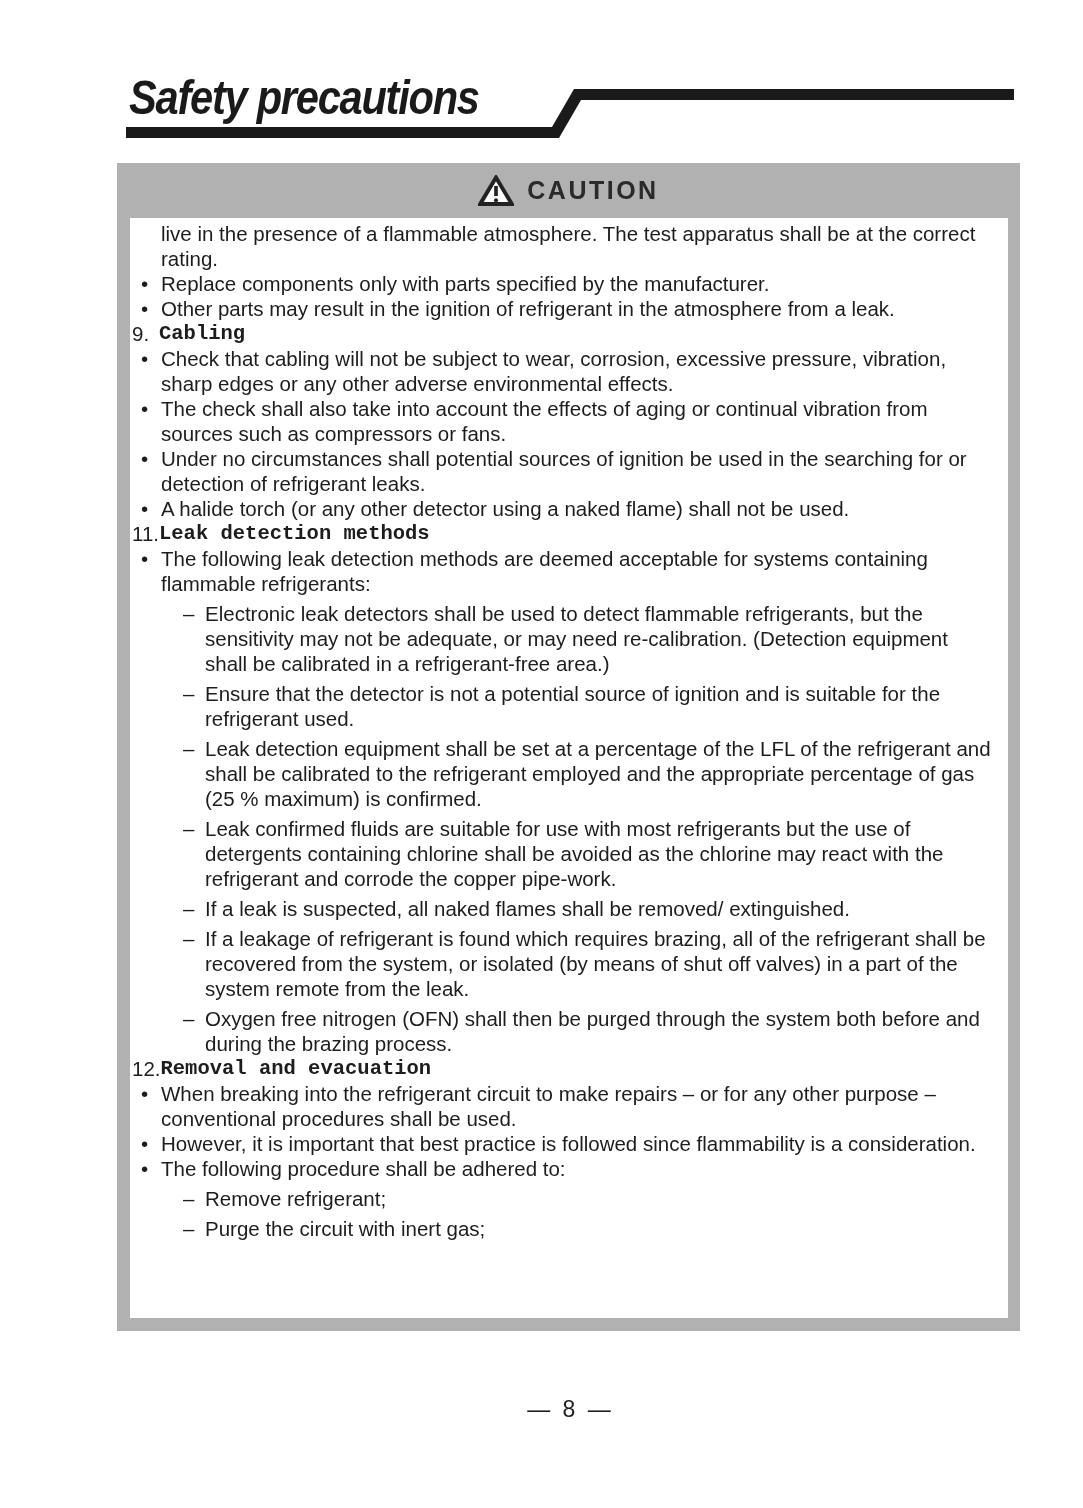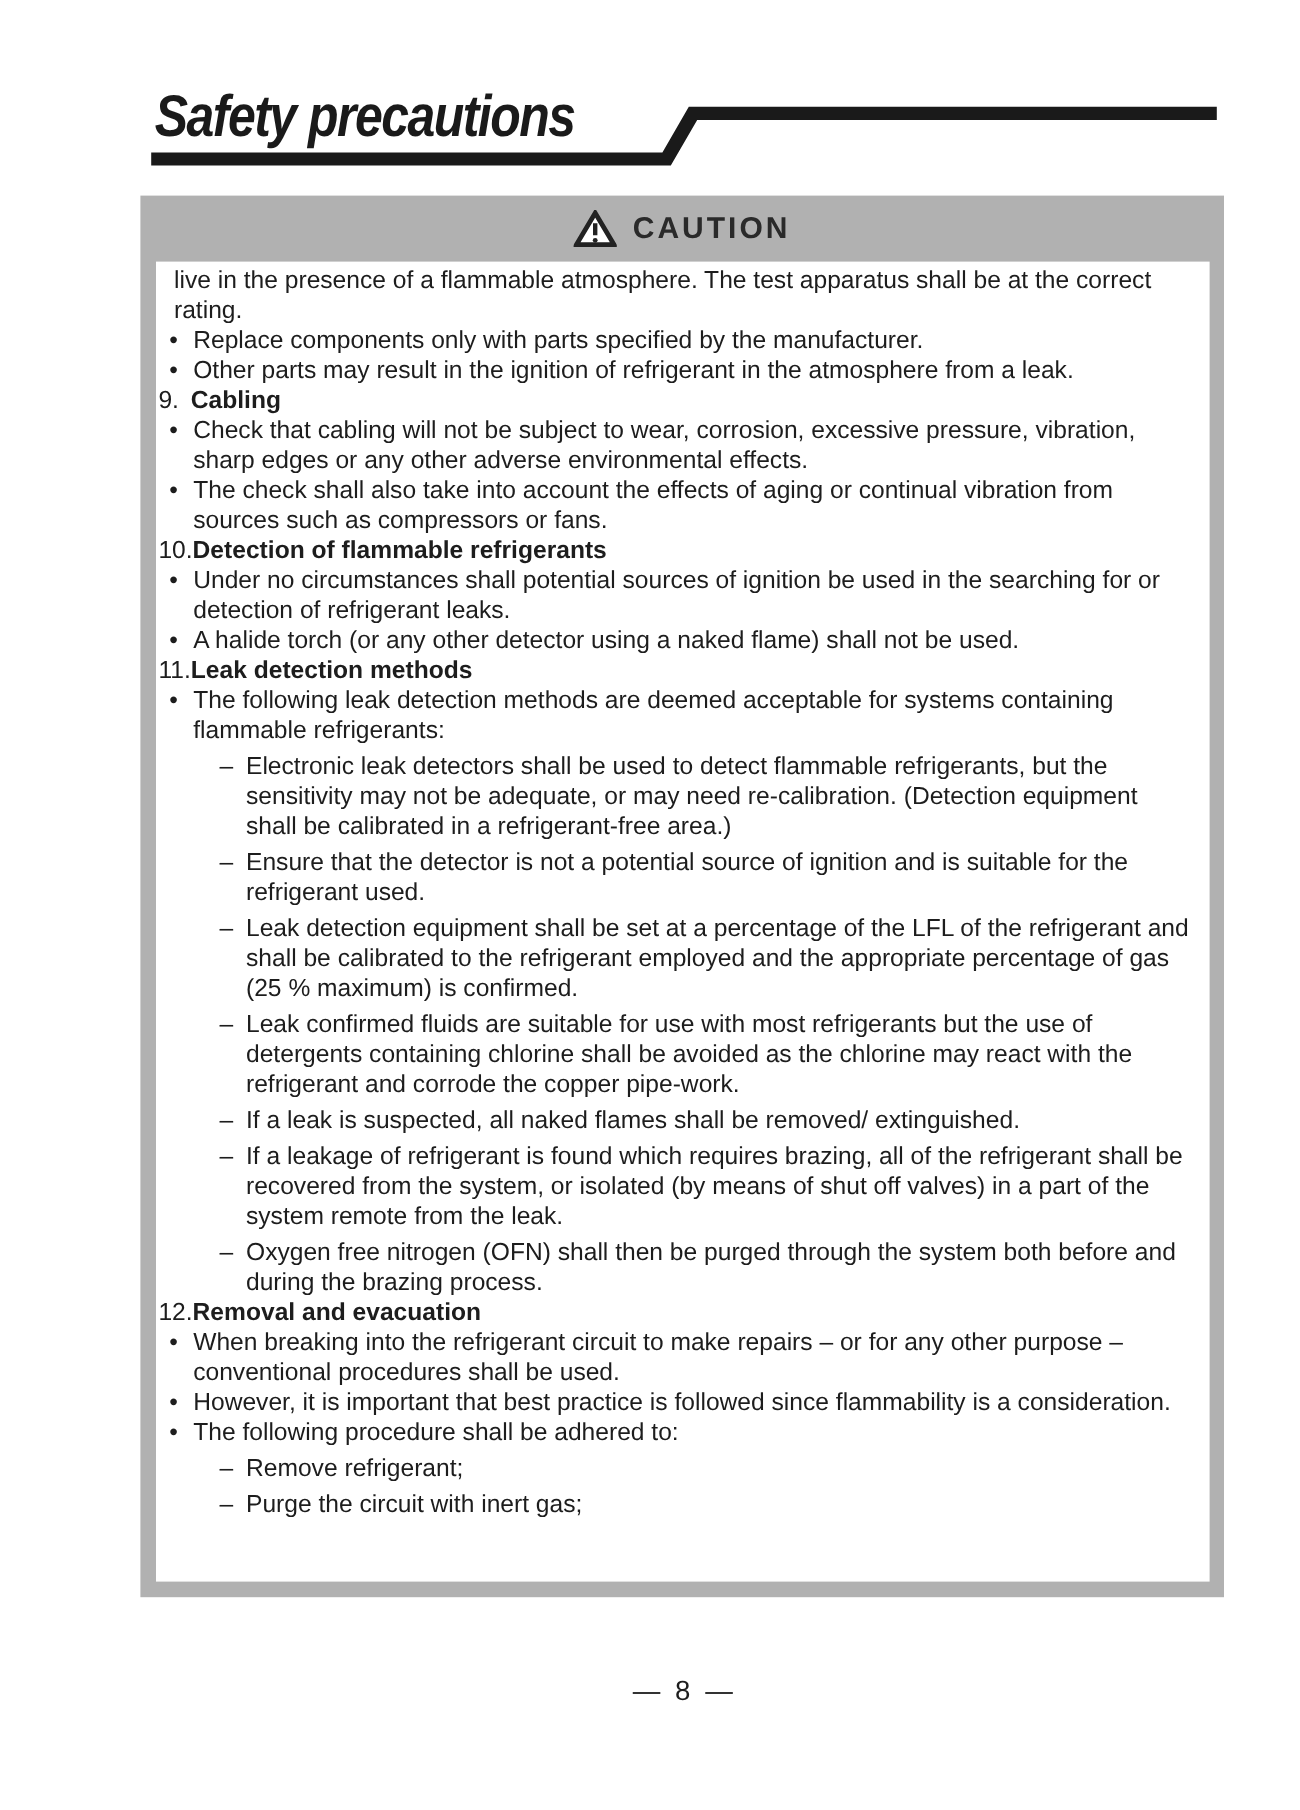--- a/index.html
+++ b/index.html
@@ -77,28 +77,28 @@
 
   
   .item {
     display: flex;
     font-size: 20.5px;
     line-height: 25px;
   }
   .item .marker { flex: none; }
   .item .text { flex: 1 1 auto; }
 
-  .item.plain { padding-left: 15px; }
+  .item.plain { padding-left: 31px; }
 
   .item.bullet { padding-left: 11px; }
   .item.bullet .marker { flex: 0 0 20px; }
 
   .item.heading { padding-left: 2px; }
   .item.heading .marker { flex: 0 0 27px; }
-  .item.heading .text { font-weight: bold; }
+  .item.heading .text { font-weight: bold; font-family: Liberation Mono, monospace; }
 
   .item.dash { padding-left: 53px; margin-top: 5px; }
   .item.dash .marker { flex: 0 0 22px; }
 
   
   .page-number {
     position: absolute;
     left: 0; right: 0;
     top: 1396px;
     text-align: center;
@@ -147,24 +147,20 @@
             <span class="text">Cabling</span>
           </div>
           <div class="item bullet">
             <span class="marker">•</span>
             <span class="text">Check that cabling will not be subject to wear, corrosion, excessive pressure, vibration, sharp edges or any other adverse environmental effects.</span>
           </div>
           <div class="item bullet">
             <span class="marker">•</span>
             <span class="text">The check shall also take into account the effects of aging or continual vibration from sources such as compressors or fans.</span>
           </div>
-          <div class="item heading">
-            <span class="marker">10.</span>
-            <span class="text">Detection of flammable refrigerants</span>
-          </div>
           <div class="item bullet">
             <span class="marker">•</span>
             <span class="text">Under no circumstances shall potential sources of ignition be used in the searching for or detection of refrigerant leaks.</span>
           </div>
           <div class="item bullet">
             <span class="marker">•</span>
             <span class="text">A halide torch (or any other detector using a naked flame) shall not be used.</span>
           </div>
           <div class="item heading">
             <span class="marker">11.</span>

